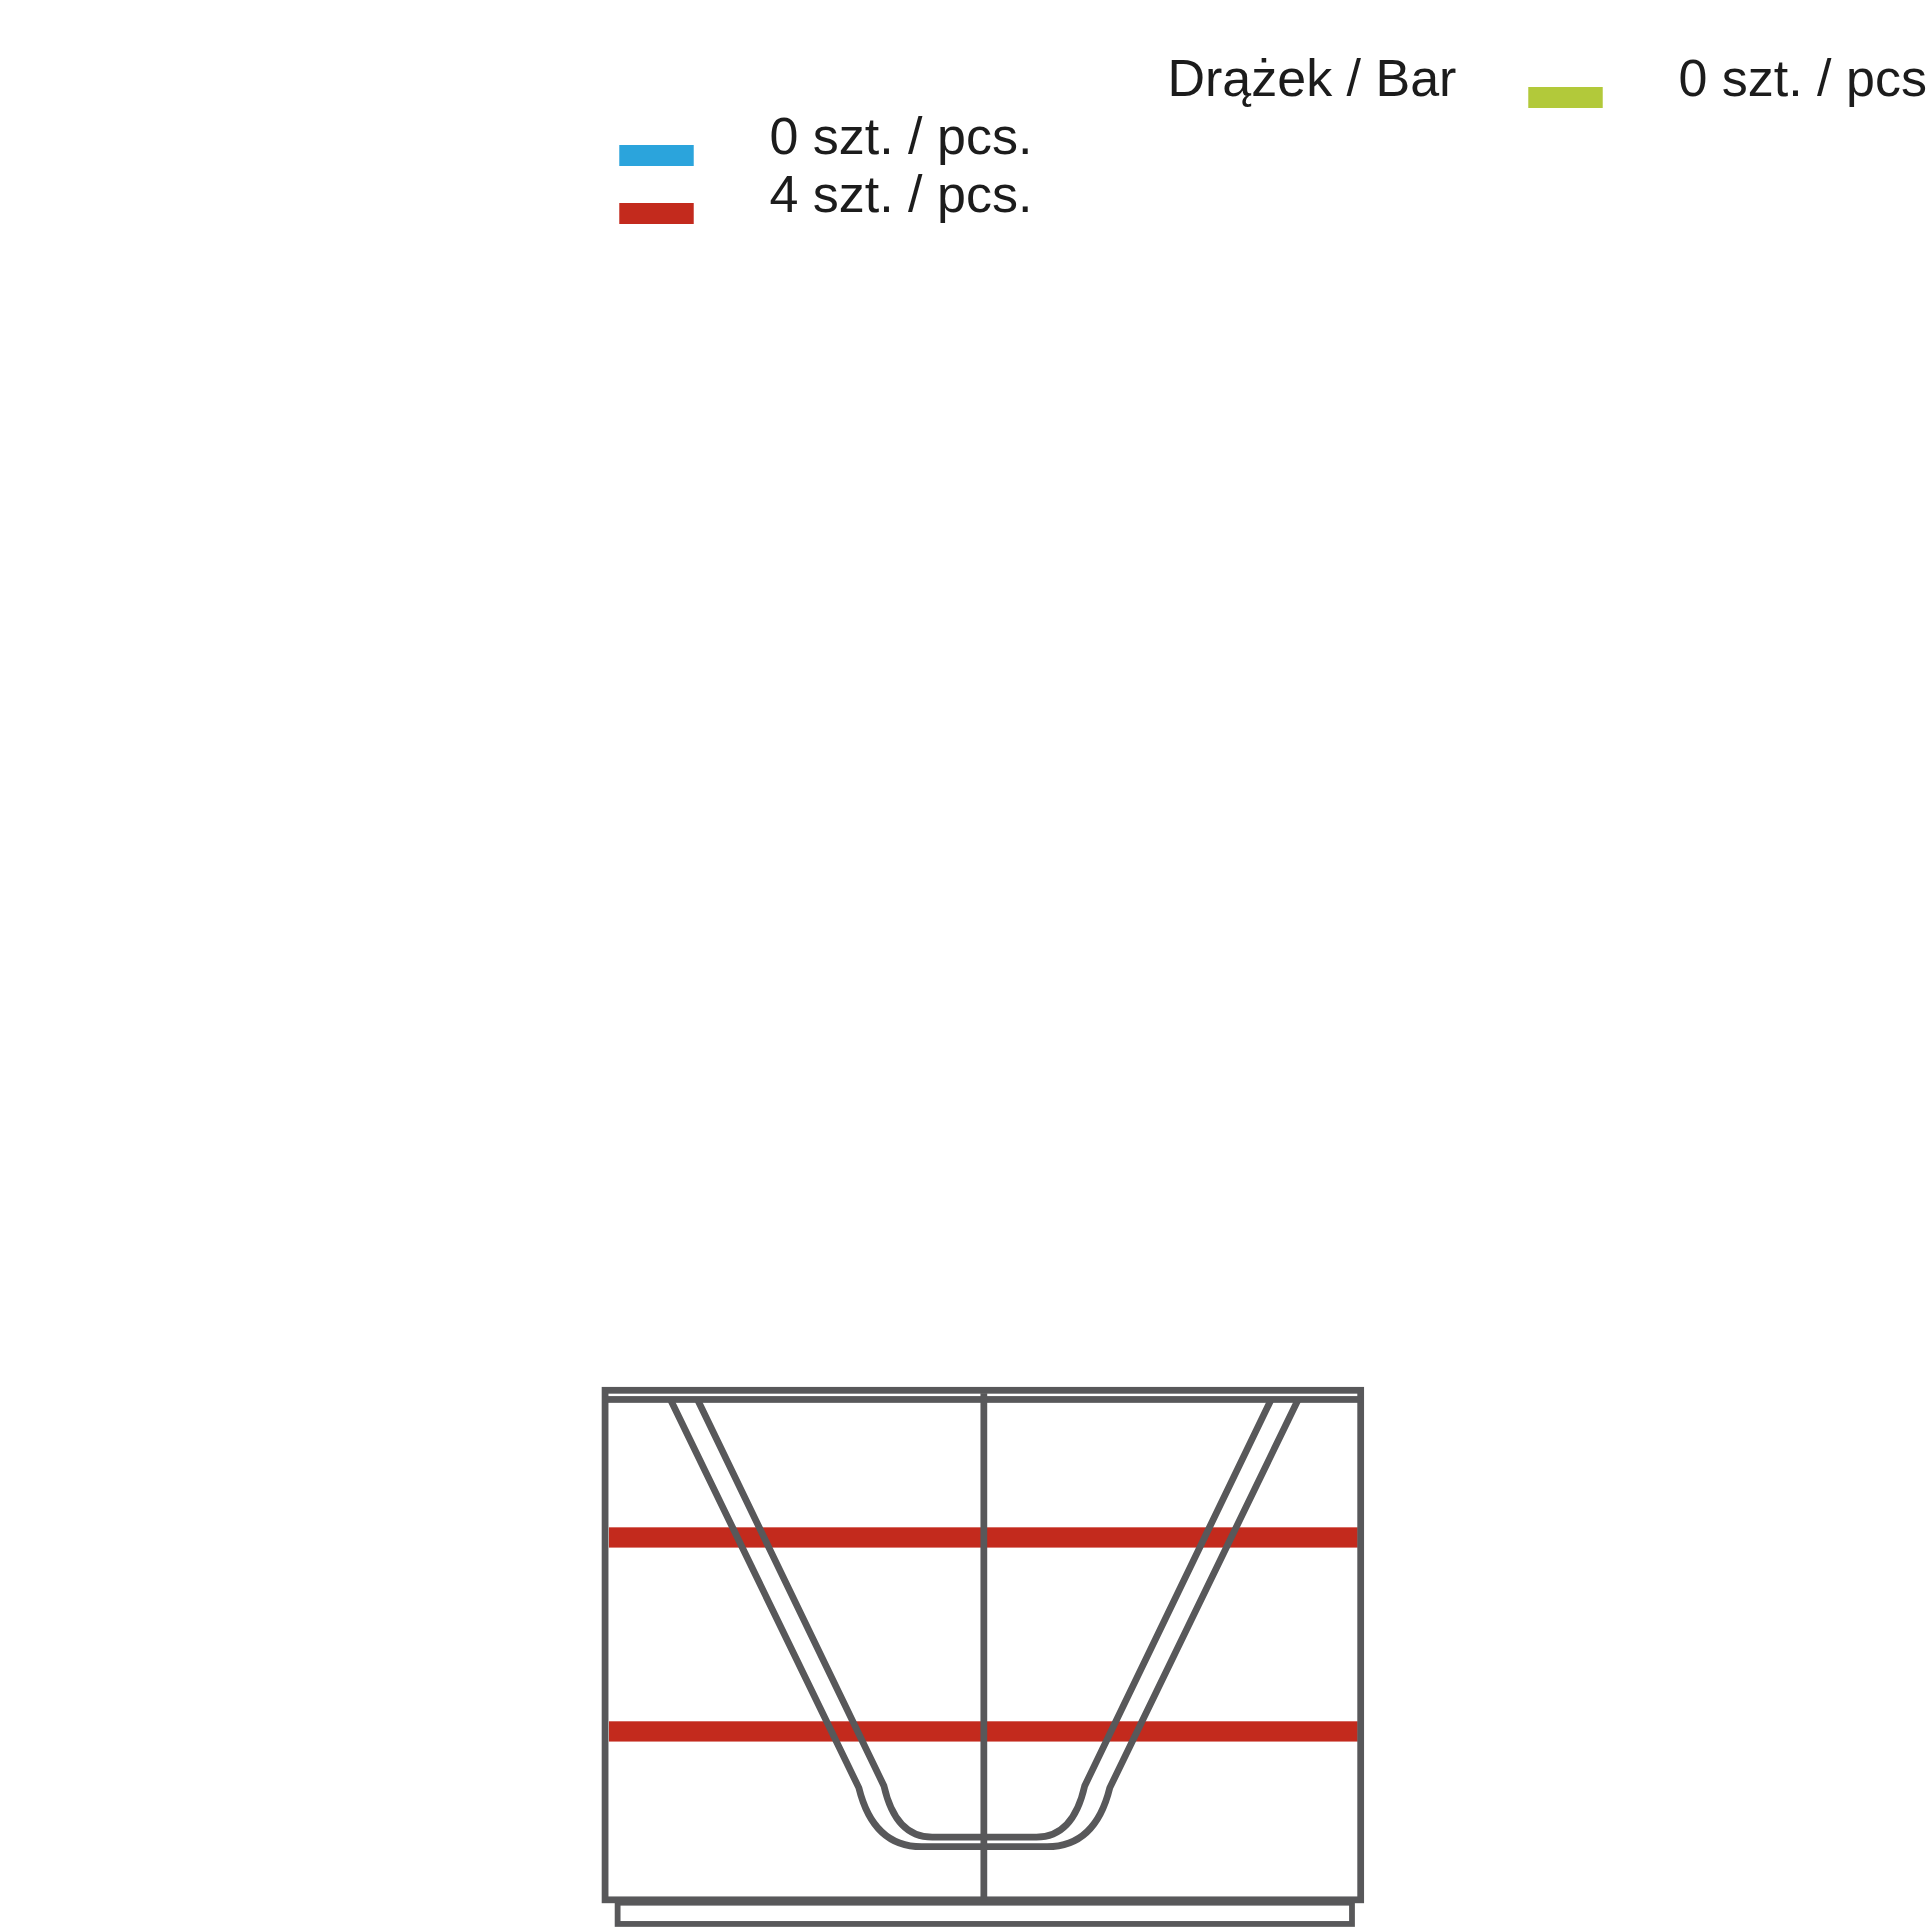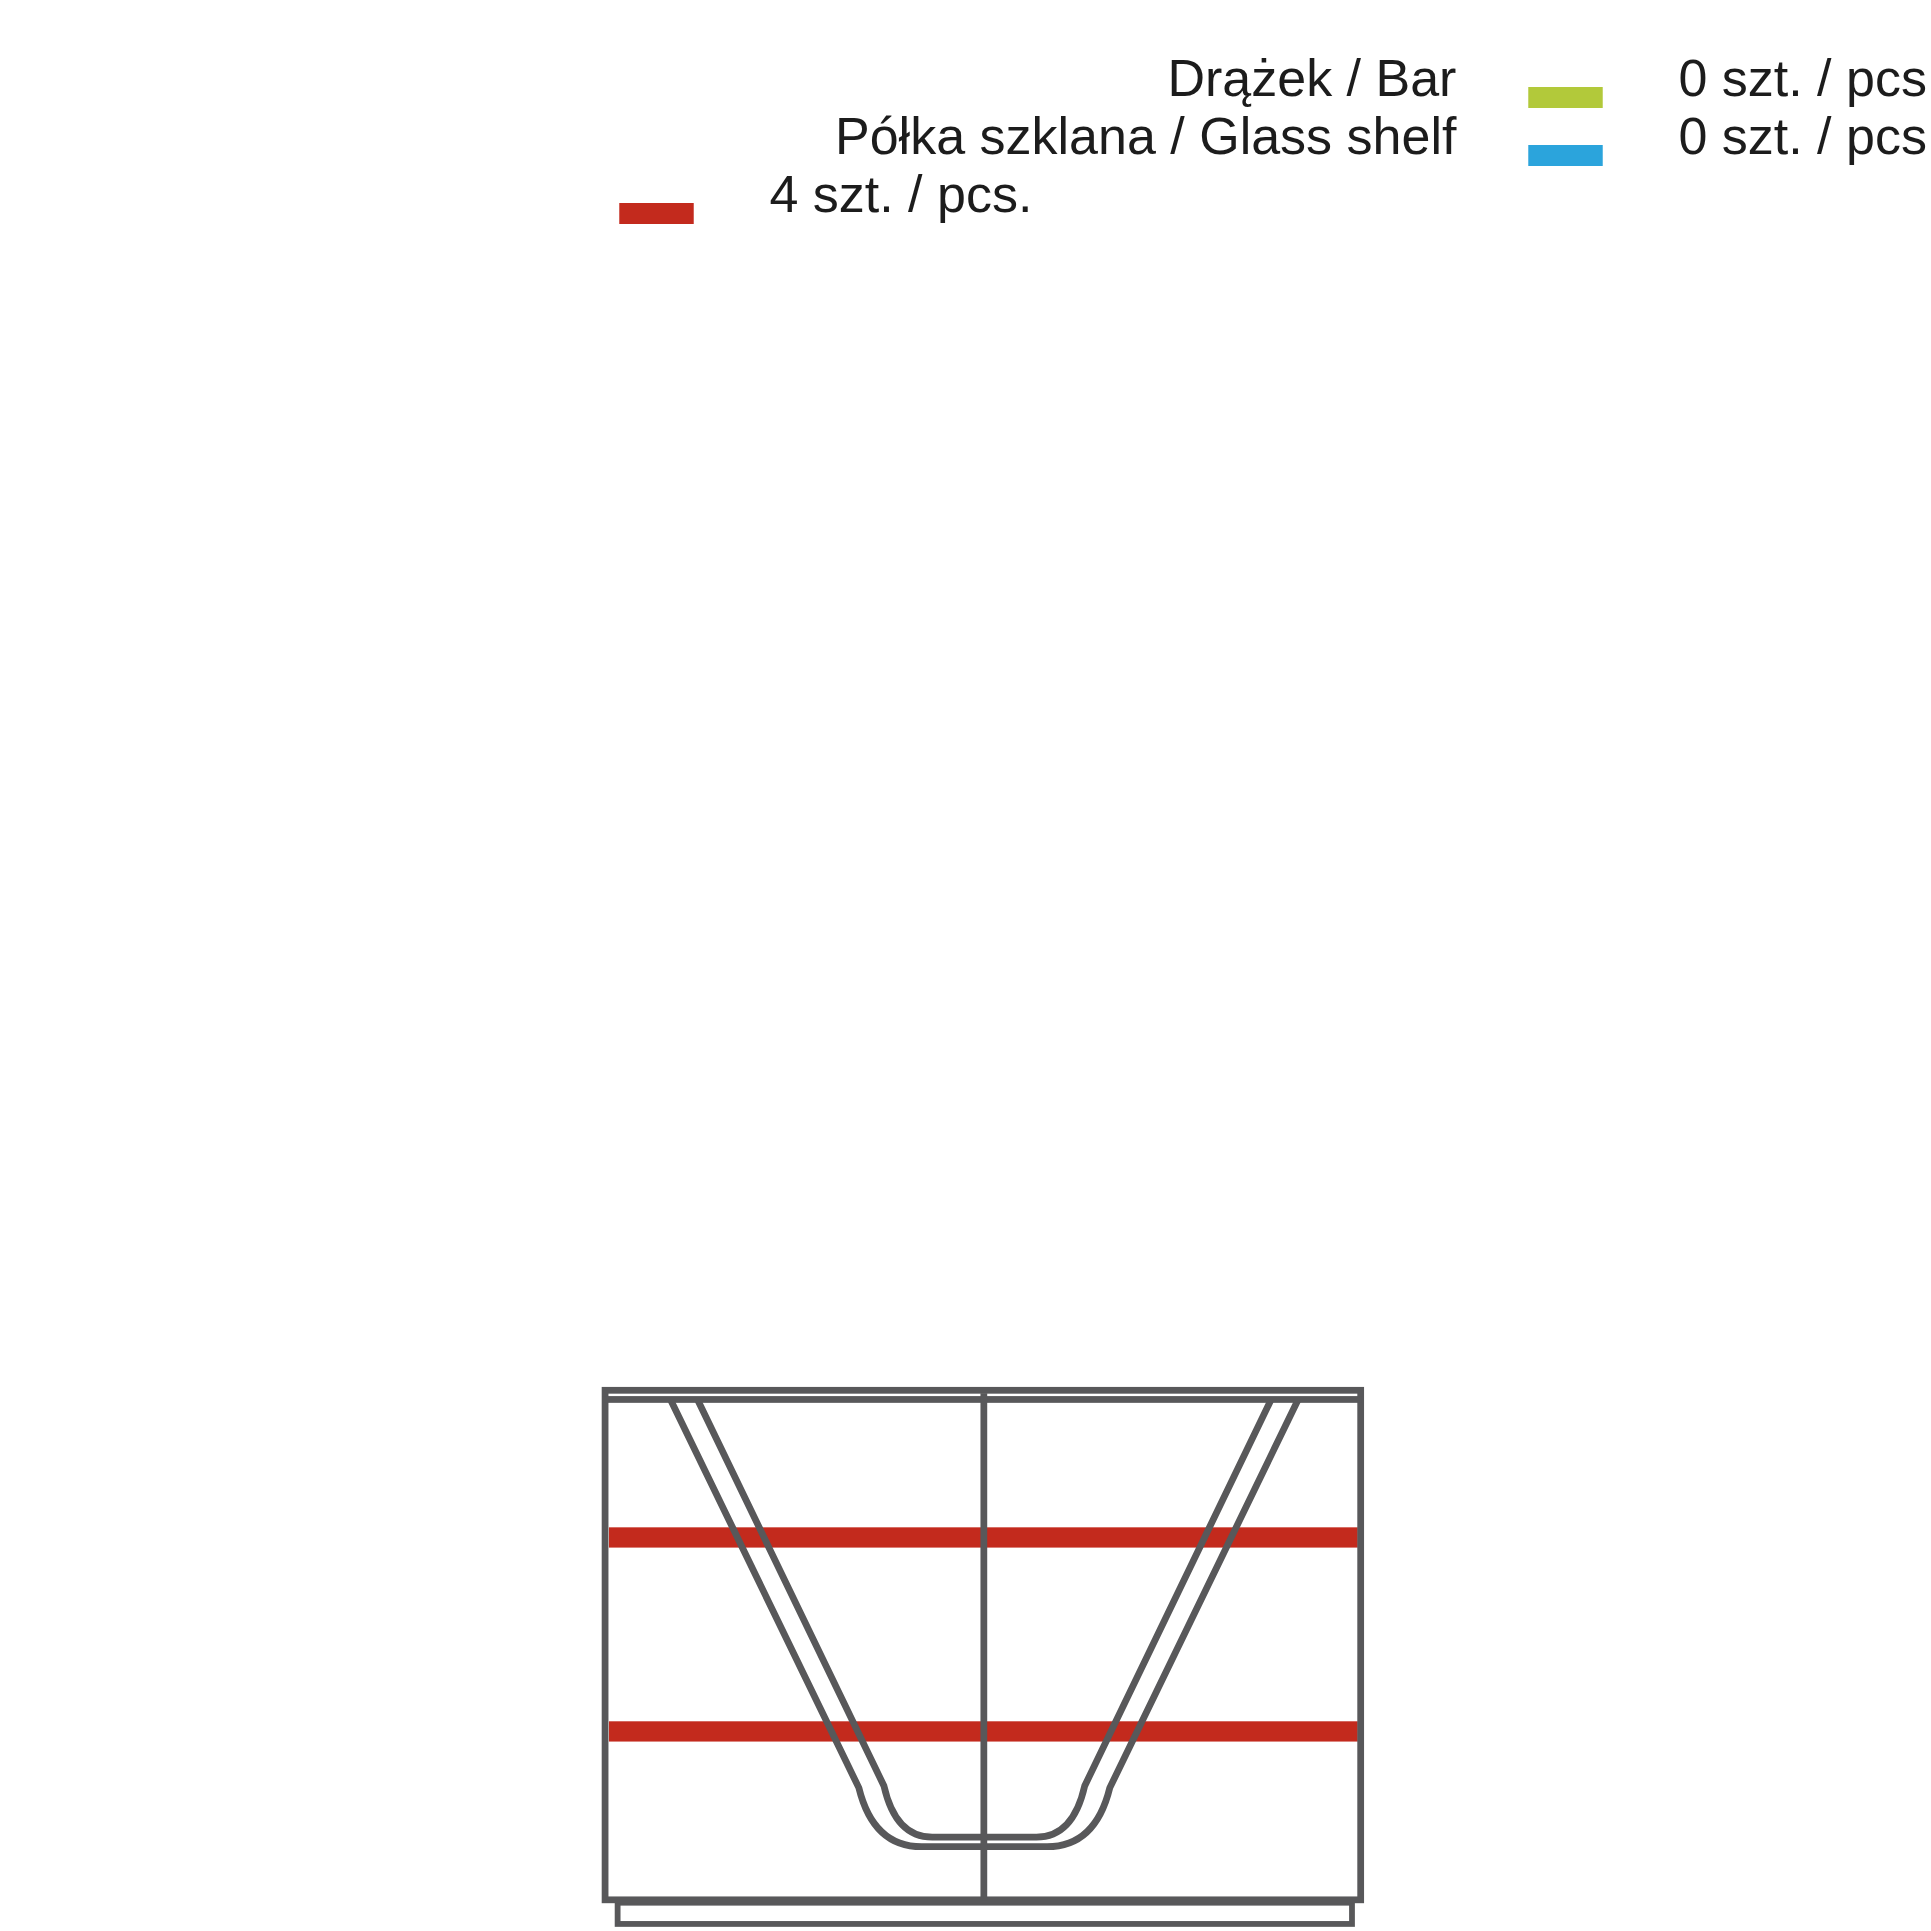--- a/index.html
+++ b/index.html
@@ -70,21 +70,20 @@
 
     <div class="legend-row">
       <span class="legend-label">Drążek / Bar</span>
       <svg class="legend-swatch" width="75" height="21" viewBox="0 0 78 22">
         <rect x="0" y="0" width="78" height="22" fill="#b2c93a"></rect>
       </svg>
       <span class="legend-count">0 szt. / pcs.</span>
     </div>
 
     <div class="legend-row">
-      <span class="legend-label">Półka szklana / Glass shelf</span>
       <svg class="legend-swatch" width="75" height="21" viewBox="0 0 78 22">
         <rect x="0" y="0" width="78" height="22" fill="#2ba4dc"></rect>
       </svg>
       <span class="legend-count">0 szt. / pcs.</span>
     </div>
 
     <div class="legend-row">
       <svg class="legend-swatch" width="75" height="21" viewBox="0 0 78 22">
         <rect x="0" y="0" width="78" height="22" fill="#c32a1d"></rect>
       </svg>

